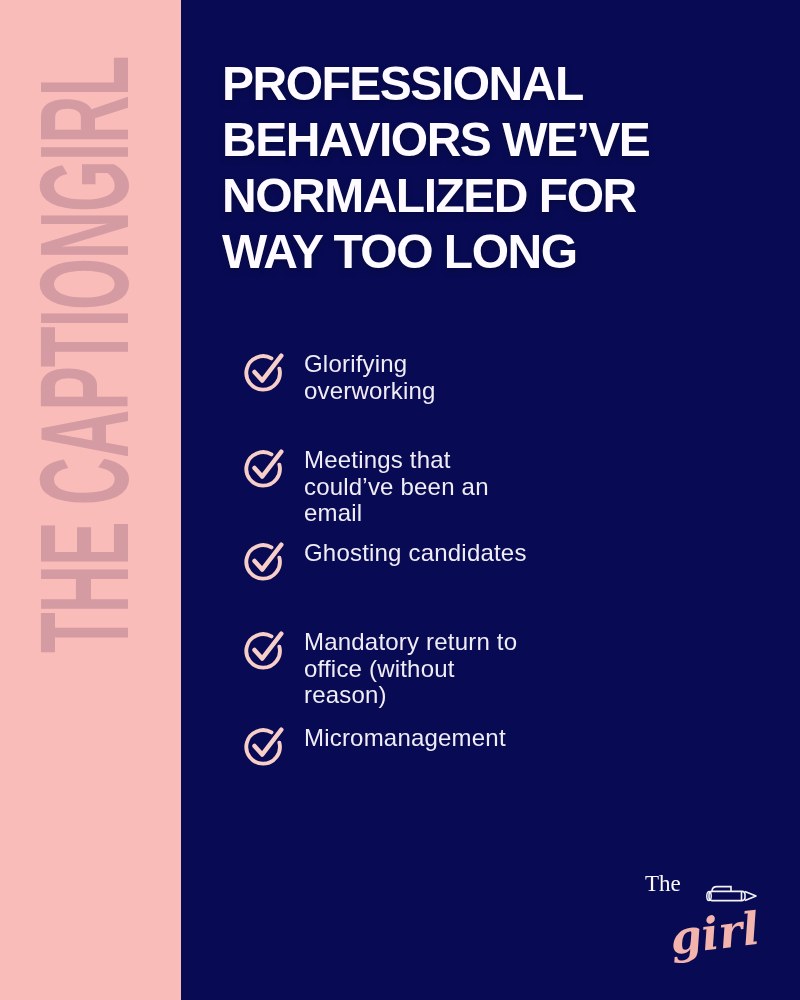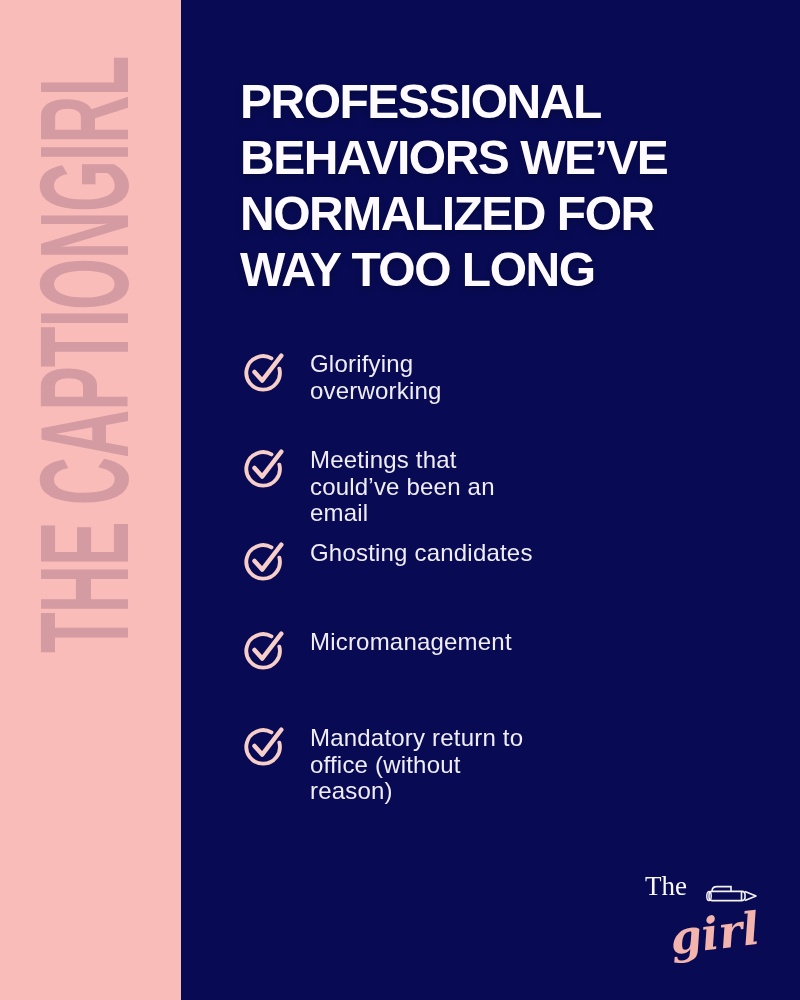--- a/index.html
+++ b/index.html
@@ -16,43 +16,43 @@
   .brand-vertical {
     position:absolute; left:22px; top:653px;
     transform-origin:0 0;
     transform:rotate(-90deg) scaleX(0.53);
     font-size:126px; line-height:1; font-weight:800;
     letter-spacing:-2px; white-space:nowrap;
     color:#d49ba3;
   }
   
   .title {
-    position:absolute; left:222px; top:56px; margin:18px;
+    position:absolute; left:222px; top:56px; margin:0;
     font-size:48px; line-height:56px; font-weight:800;
     letter-spacing:-1.5px; color:#fdfbff; white-space:pre-line;
     text-shadow:0 3px 6px rgba(0,0,0,0.25);
   }
   
-  .row { position:absolute; left:243px; display:flex; gap:21px; align-items:flex-start; }
+  .row { position:absolute; left:243px; display:flex; gap:15px; align-items:flex-start; }
   .row:nth-of-type(1){ top:348px; }
   .row:nth-of-type(2){ top:444px;justify-content:flex-end; }
   .row:nth-of-type(3){ top:537px; }
   .row:nth-of-type(4){ top:626px; }
   .row:nth-of-type(5){ top:722px; }
   .row:nth-of-type(6){ top:812px; }
   .check-icon { width:46px; height:46px; flex:none; display:block; }
   .row .label {
     font-size:24px; line-height:26.5px; color:#f1edf7;
     white-space:pre-line; padding-top:3px; letter-spacing:0.2px;
   }
   
   .logo { position:absolute; left:612px; top:865px; width:180px; height:118px; }
   .logo-the {
     position:absolute; left:33px; top:6px;
-    font-family:"Liberation Serif", serif; font-size:27px; color:#fbf9fd;
+    font-family:"Liberation Serif", serif; font-size:23px; color:#fbf9fd;
   }
   .logo-pen { position:absolute; left:91px; top:20px; }
   .logo-caption {
     position:absolute; left:5px; top:21px;
     font-family:"Liberation Serif", serif; font-size:39px; color:#fbf9fd;
   }
   .logo-girl {
     position:absolute; left:58px; top:42px;
     font-family:"DejaVu Serif", serif; font-style:italic; font-weight:700;
     font-size:45px; color:#f3b4ad; transform:rotate(-7deg);
@@ -98,31 +98,31 @@
     </svg>
     <span class="label">Ghosting candidates</span>
   </div>
 
 
   <div class="row">
     <svg class="check-icon" viewBox="0 0 48 48">
       <path d="M37.9 21.5 A17.5 17.5 0 1 1 29.75 10.84" fill="none" stroke="#f8cec8" stroke-width="4" stroke-linecap="round"></path>
       <path d="M12 25 L20 34 L40 8" fill="none" stroke="#f8cec8" stroke-width="4.6" stroke-linecap="round" stroke-linejoin="round"></path>
     </svg>
-    <span class="label">Micromanagement</span>
+    <span class="label">Mandatory return to
+office (without
+reason)</span>
   </div>
 
   <div class="row">
     <svg class="check-icon" viewBox="0 0 48 48">
       <path d="M37.9 21.5 A17.5 17.5 0 1 1 29.75 10.84" fill="none" stroke="#f8cec8" stroke-width="4" stroke-linecap="round"></path>
       <path d="M12 25 L20 34 L40 8" fill="none" stroke="#f8cec8" stroke-width="4.6" stroke-linecap="round" stroke-linejoin="round"></path>
     </svg>
-    <span class="label">Mandatory return to
-office (without
-reason)</span>
+    <span class="label">Micromanagement</span>
   </div>
 
   <div class="logo">
     <span class="logo-the">The</span>
     <svg class="logo-pen" width="56" height="22" viewBox="0 0 56 22">
       <ellipse cx="6" cy="11" rx="2.2" ry="4.6" fill="none" stroke="#f5f3f8" stroke-width="1.5"></ellipse>
       <rect x="6" y="6.4" width="36" height="9.2" rx="3" fill="none" stroke="#f5f3f8" stroke-width="1.6"></rect>
       <path d="M42 6.4 L53 11 L42 15.6" fill="none" stroke="#f5f3f8" stroke-width="1.6" stroke-linejoin="round"></path>
       <path d="M38.5 6.4 L38.5 15.6" stroke="#f5f3f8" stroke-width="1.6"></path>
       <path d="M9 6 Q9 1.6 14 1.6 L28 1.6 L28 6" fill="none" stroke="#f5f3f8" stroke-width="1.6"></path>

